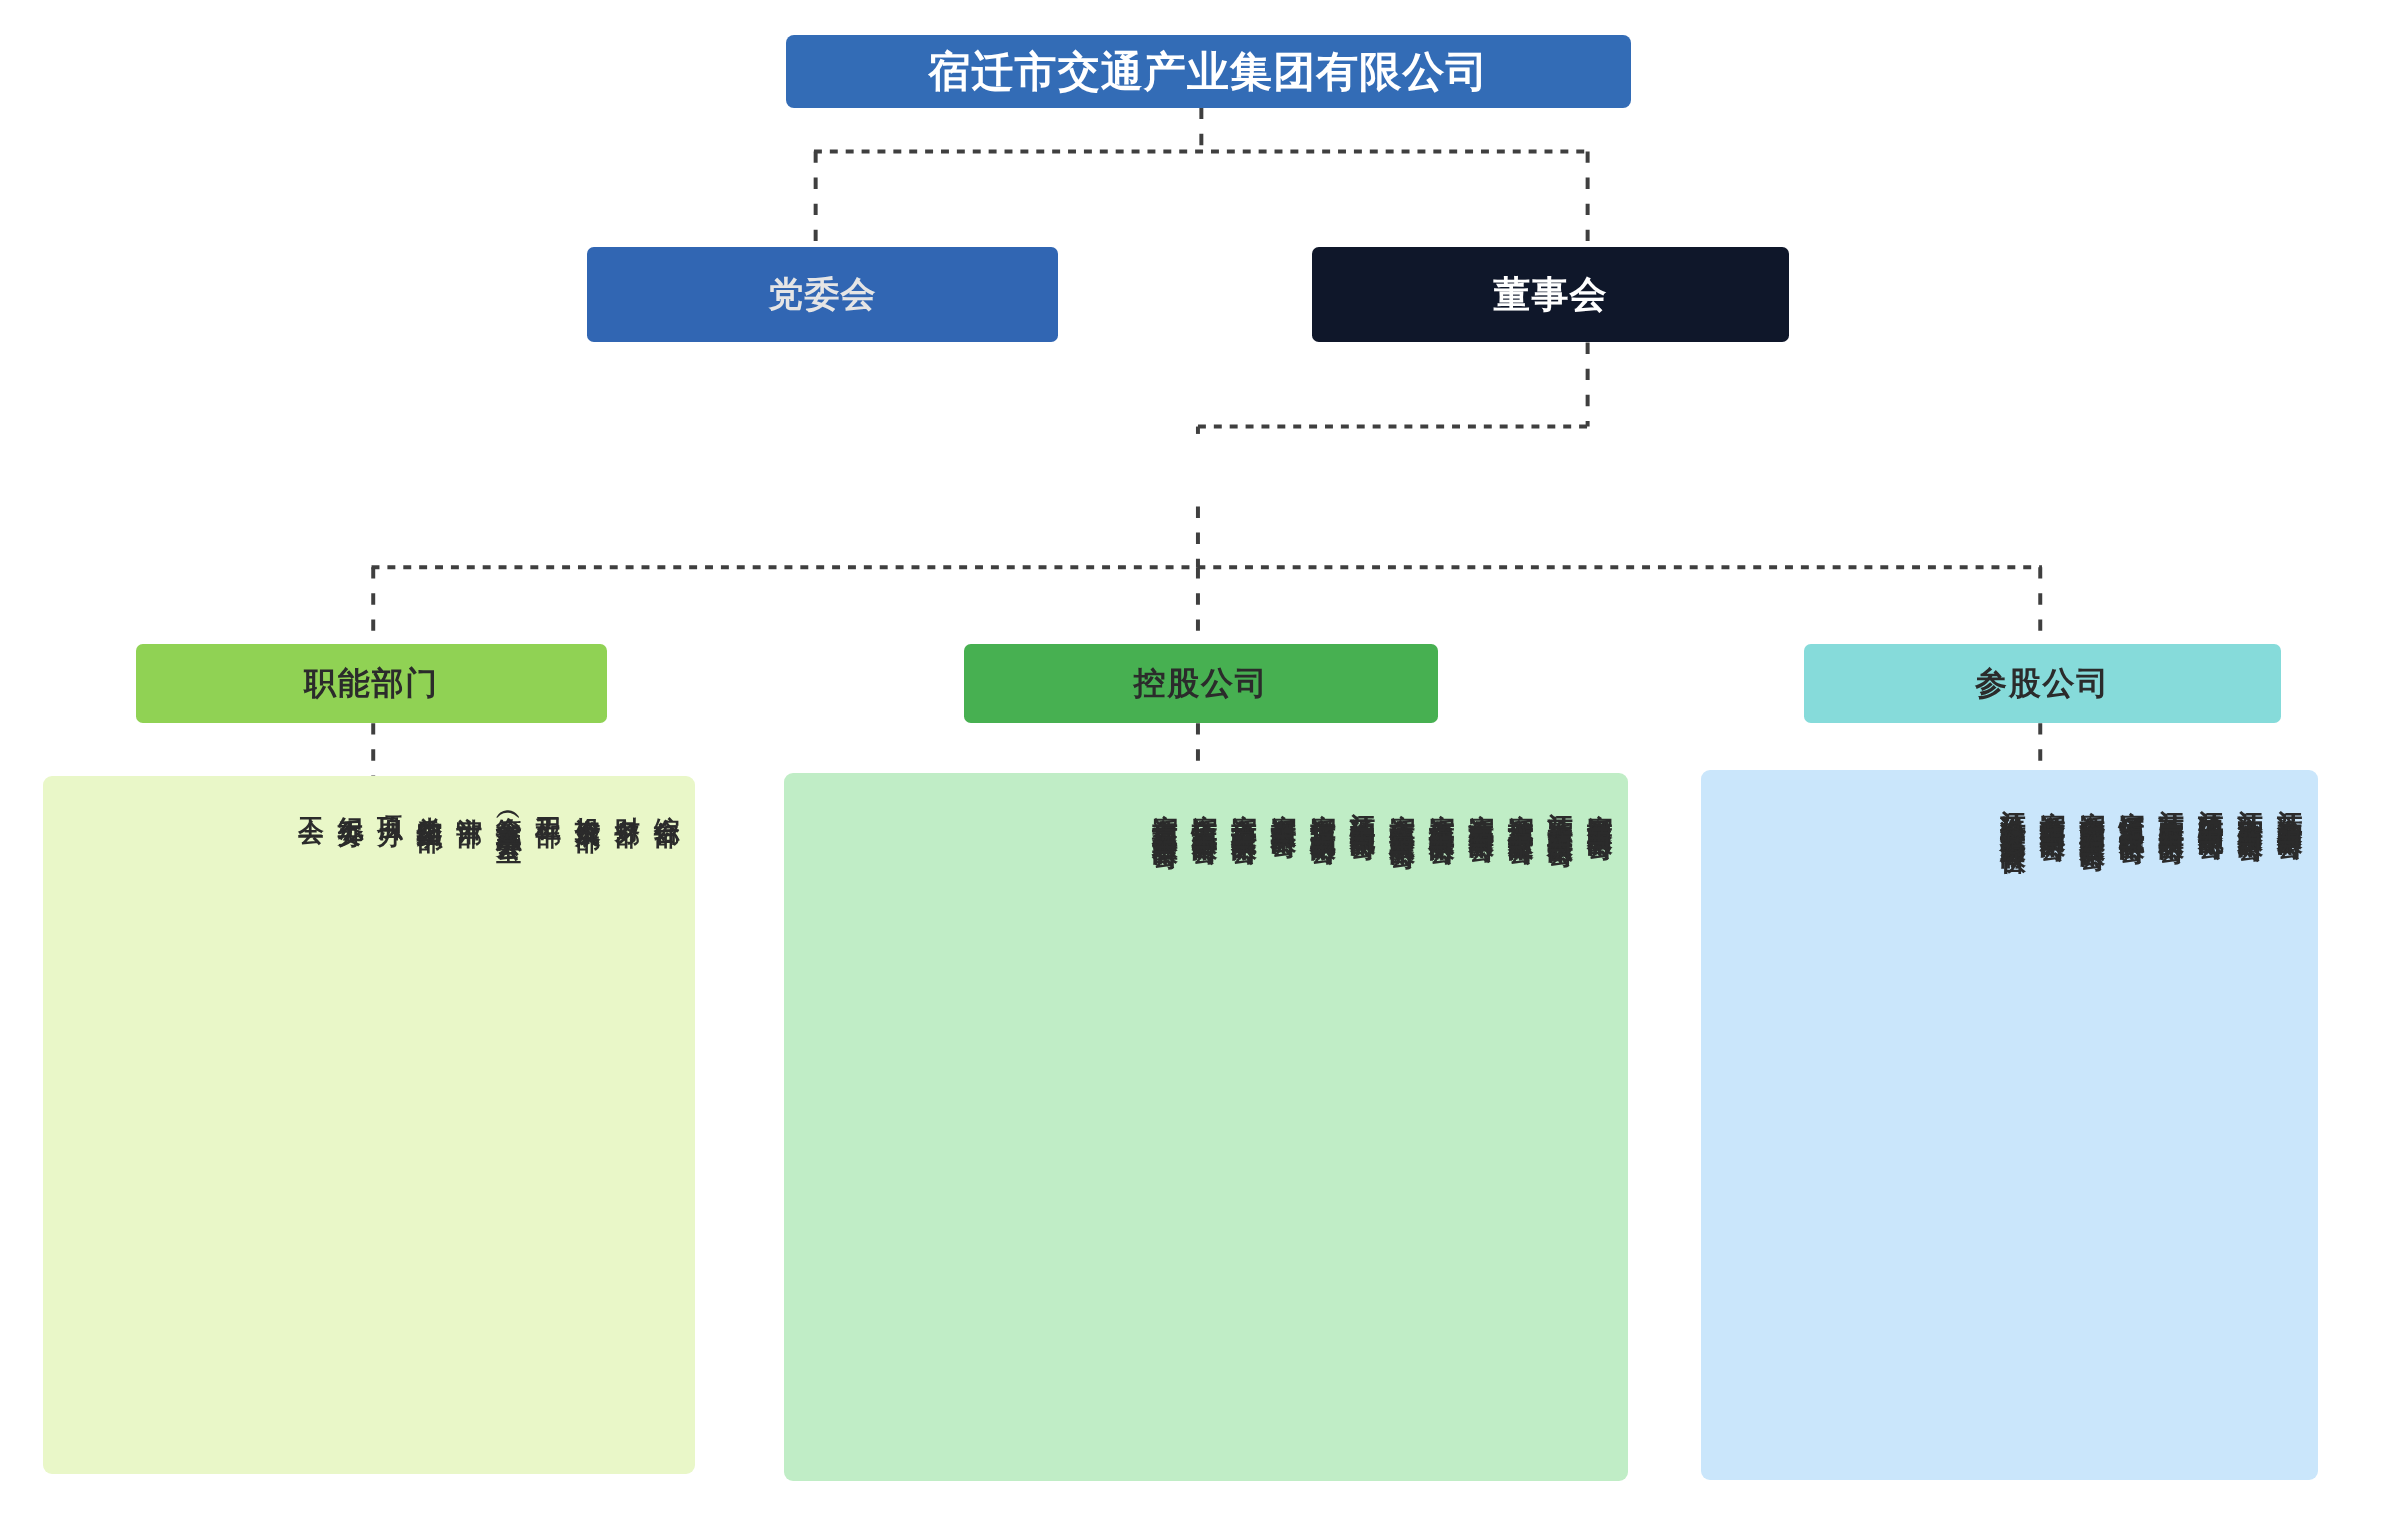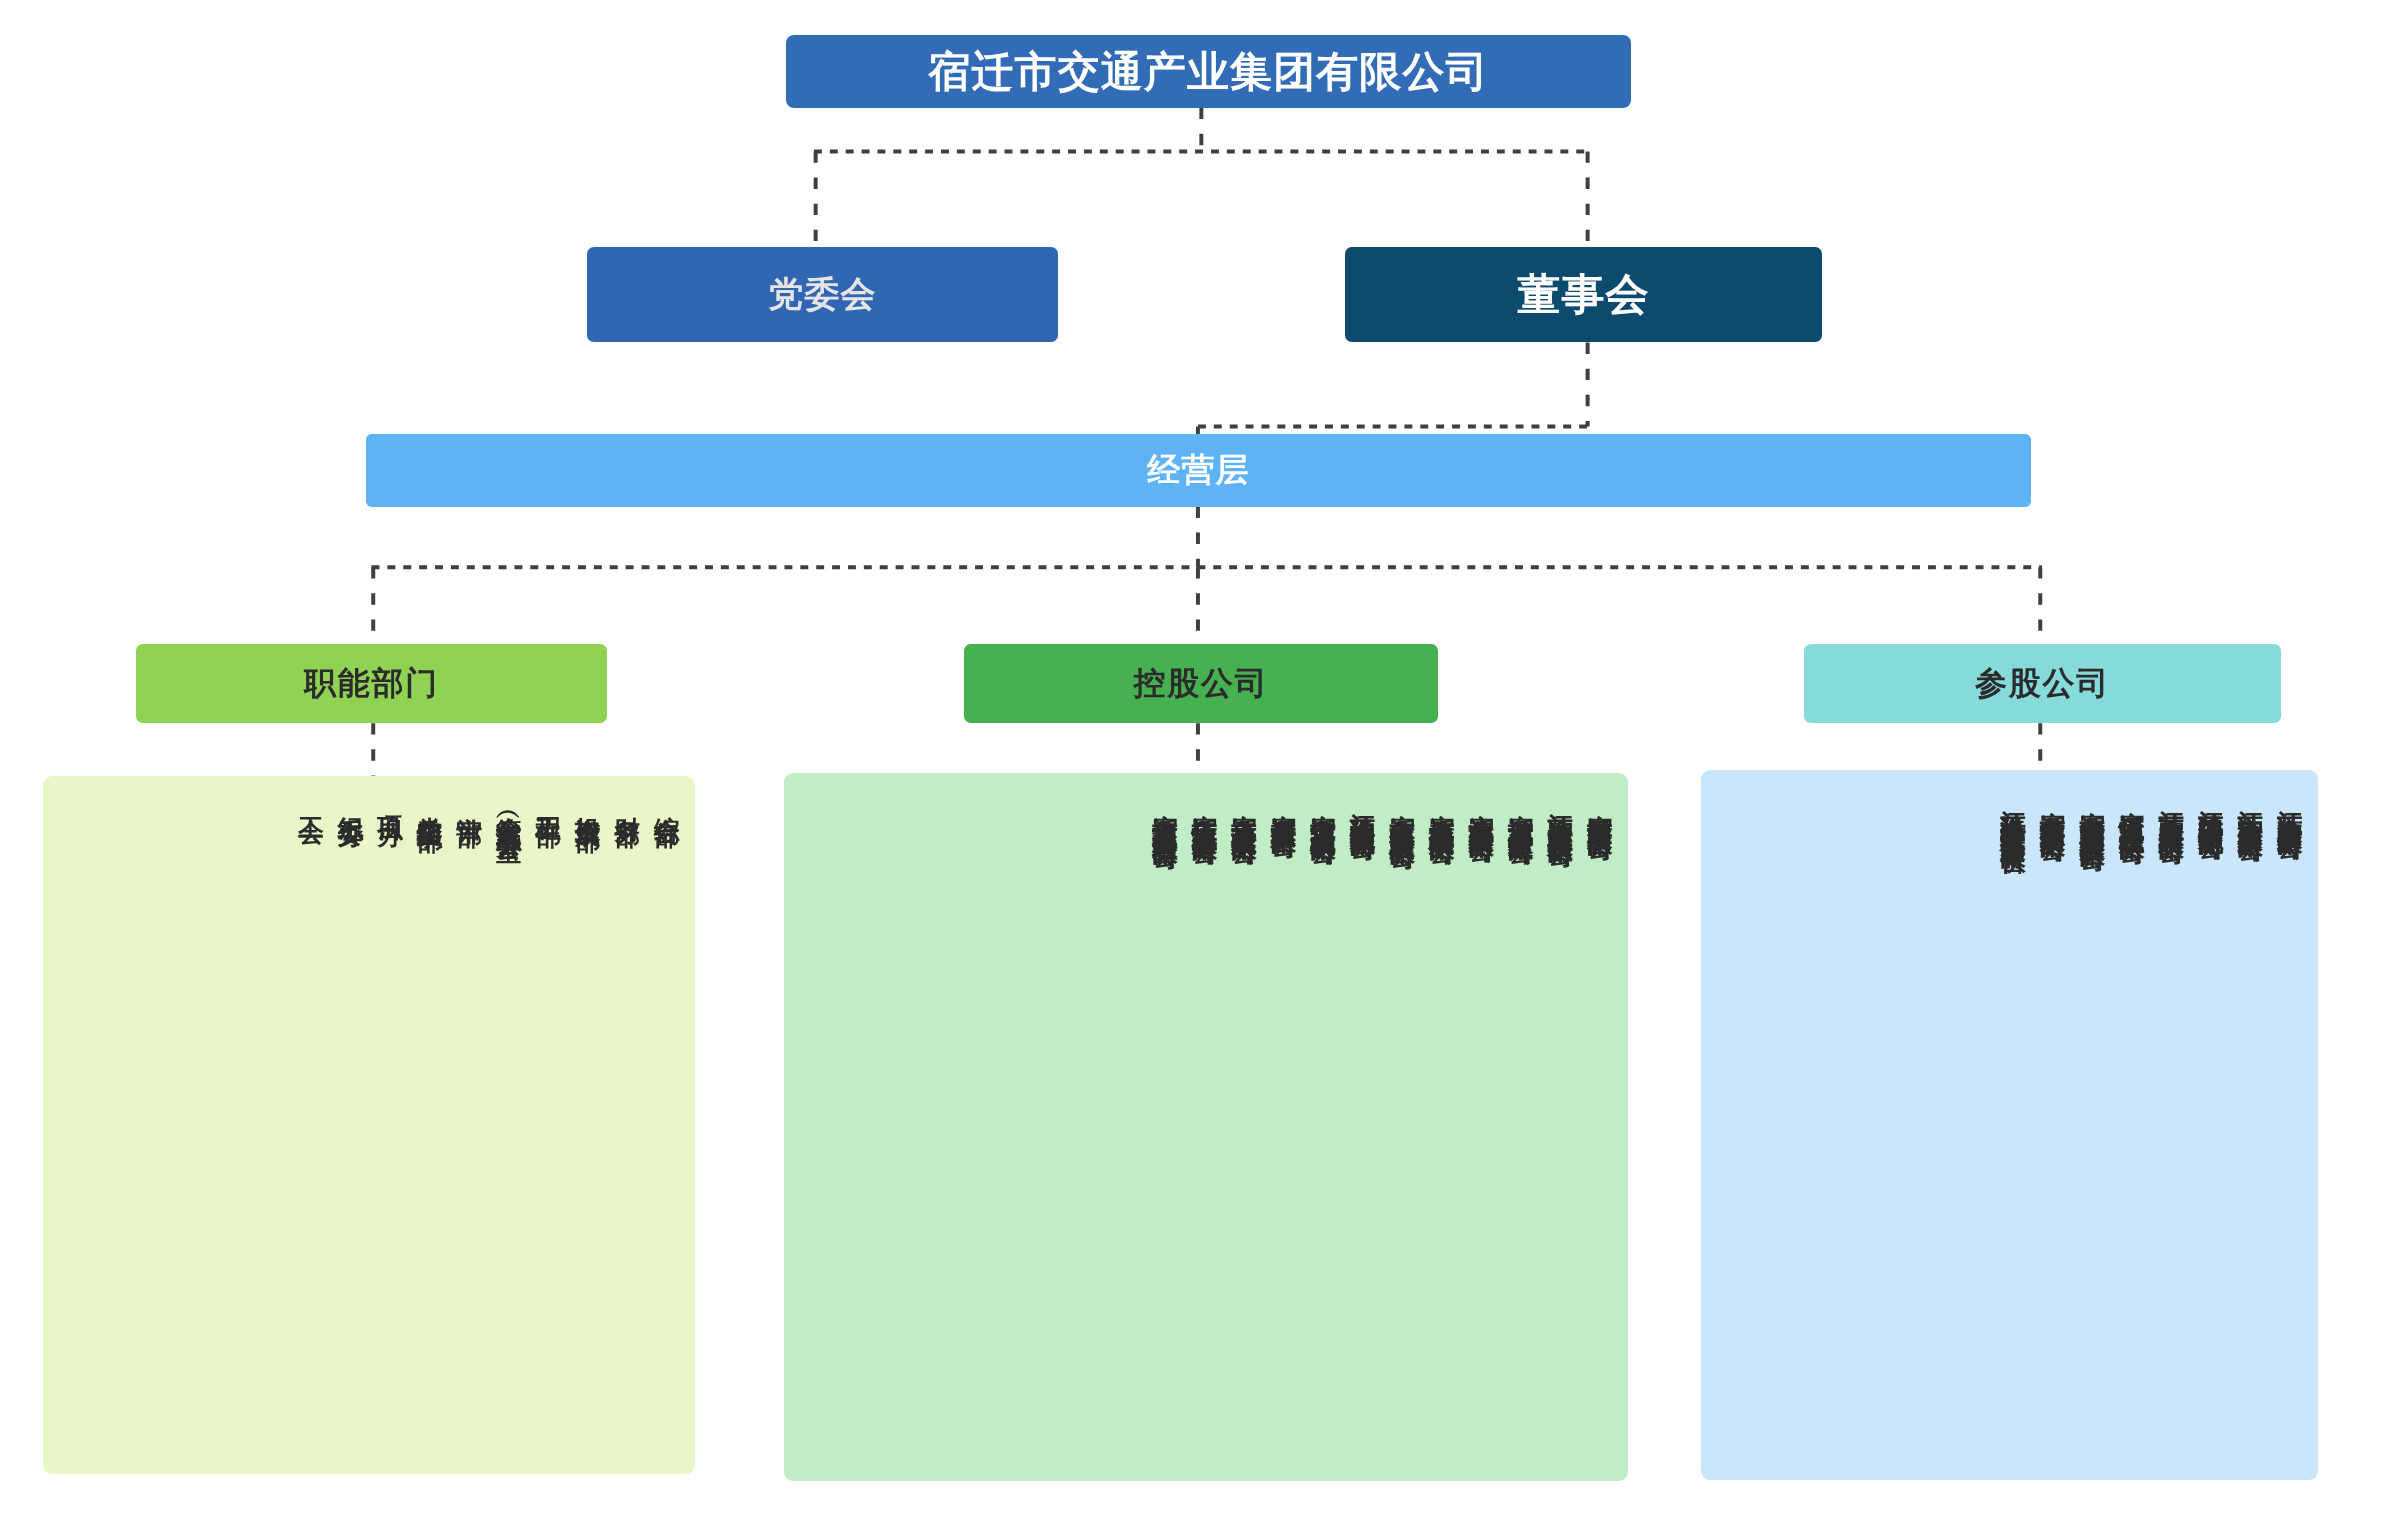--- a/index.html
+++ b/index.html
@@ -24,22 +24,22 @@
   .box-root{
     left:786px;top:35px;width:845px;height:73px;
     background:#336CB6;color:#ffffff;font-size:42px;font-weight:bold;
     border-radius:8px;
   }
   .box-party{
     left:587px;top:247px;width:471px;height:95px;
     background:#3166B3;color:#e5e5e5;font-size:35px;font-weight:bold;
   }
   .box-board{
-    left:1345px;top:247px;width:477px;height:95px;
-    background:#0c4a6e;color:#ffffff;font-size:43px;font-weight:bold;
+    left:1312px;top:247px;width:477px;height:95px;
+    background:#0f172a;color:#ffffff;font-size:37px;font-weight:bold;
   }
   .box-mgmt{
     left:366px;top:434px;width:1665px;height:73px;
     background:#5EB3F6;color:#ffffff;font-size:33px;font-weight:bold;
     border-radius:5.7px;
   }
 
   .cat{position:absolute;display:flex;align-items:center;justify-content:center;
        border-radius:6.8px;color:#2b2b2b;font-weight:bold;font-size:32px;letter-spacing:1.7px;}
   .cat-func{left:136px;top:644px;width:471px;height:79px;background:#90D254;justify-content:center;}
@@ -103,23 +103,20 @@
     <span>宿迁市交通产业集团有限公司</span>
   </div>
 
   <div class="box box-party">
     <span>党委会</span>
   </div>
   <div class="box box-board">
     <span>董事会</span>
   </div>
 
-  <div class="box box-mgmt">
-    <span>经营层</span>
-  </div>
 
   <div class="cat cat-func">
     <span>职能部门</span>
   </div>
   <div class="cat cat-hold">
     <span>控股公司</span>
   </div>
   <div class="cat cat-part">
     <span>参股公司</span>
   </div>

